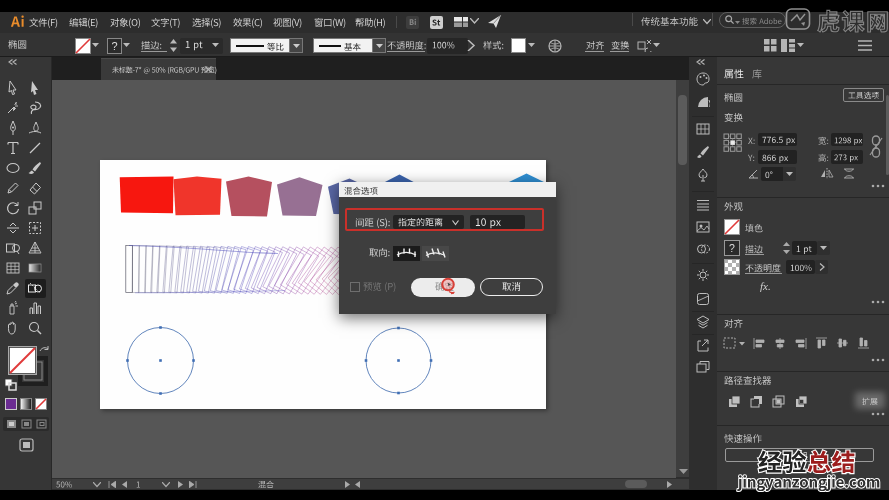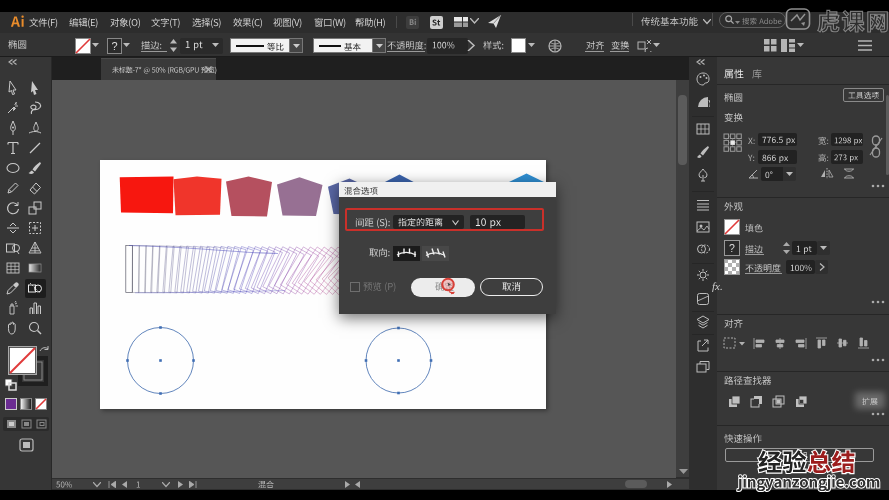--- a/index.html
+++ b/index.html
@@ -690,21 +690,21 @@
   </svg>
 <div style="position:absolute;left:744.5px;top:273px;width:37px;height:1px;background:#999"></div>
 <div style="position:absolute;left:786.0px;top:260.0px;width:29.0px;height:13.5px;background:#222222;border-radius:2px"></div>
 <svg style="position:absolute;left:790.0px;top:261.5px;overflow:visible" width="22" height="12" viewBox="0 0 22 12">
     <path transform="translate(0,9.01)" d="M0.7 0H4.2V-0.6H2.9V-6.2H2.3C2 -6 1.6 -5.9 1 -5.8V-5.3H2.1V-0.6H0.7Z M7.1 0.1C8.3 0.1 9 -1 9 -3.1C9 -5.3 8.3 -6.3 7.1 -6.3C5.9 -6.3 5.1 -5.3 5.1 -3.1C5.1 -1 5.9 0.1 7.1 0.1ZM7.1 -0.5C6.4 -0.5 5.9 -1.3 5.9 -3.1C5.9 -5 6.4 -5.7 7.1 -5.7C7.8 -5.7 8.3 -5 8.3 -3.1C8.3 -1.3 7.8 -0.5 7.1 -0.5Z M11.8 0.1C13 0.1 13.7 -1 13.7 -3.1C13.7 -5.3 13 -6.3 11.8 -6.3C10.6 -6.3 9.9 -5.3 9.9 -3.1C9.9 -1 10.6 0.1 11.8 0.1ZM11.8 -0.5C11.1 -0.5 10.6 -1.3 10.6 -3.1C10.6 -5 11.1 -5.7 11.8 -5.7C12.5 -5.7 13 -5 13 -3.1C13 -1.3 12.5 -0.5 11.8 -0.5Z M15.9 -2.4C16.8 -2.4 17.3 -3.1 17.3 -4.4C17.3 -5.6 16.8 -6.3 15.9 -6.3C15 -6.3 14.5 -5.6 14.5 -4.4C14.5 -3.1 15 -2.4 15.9 -2.4ZM15.9 -2.9C15.4 -2.9 15.1 -3.4 15.1 -4.4C15.1 -5.4 15.4 -5.9 15.9 -5.9C16.4 -5.9 16.7 -5.4 16.7 -4.4C16.7 -3.4 16.4 -2.9 15.9 -2.9ZM16.1 0.1H16.6L20 -6.3H19.5ZM20.2 0.1C21.1 0.1 21.6 -0.6 21.6 -1.9C21.6 -3.1 21.1 -3.8 20.2 -3.8C19.4 -3.8 18.8 -3.1 18.8 -1.9C18.8 -0.6 19.4 0.1 20.2 0.1ZM20.2 -0.4C19.7 -0.4 19.4 -0.9 19.4 -1.9C19.4 -2.9 19.7 -3.3 20.2 -3.3C20.7 -3.3 21.1 -2.9 21.1 -1.9C21.1 -0.9 20.7 -0.4 20.2 -0.4Z" fill="#dcdcdc"></path>
   </svg>
 <div style="position:absolute;left:815.0px;top:260.0px;width:13.0px;height:13.5px;background:#2f2f2f;border-radius:2px"></div>
 <svg style="position:absolute;left:819.0px;top:263.0px;" width="6" height="8" viewBox="0 0 6 8">
     <path d="M1,0.5 L5,4 L1,7.5" stroke="#bbb" stroke-width="1.2" fill="none"></path>
   </svg>
-<div style="position:absolute;left:712px;top:280px;width:20px;height:13px;font:italic 11px 'Liberation Serif',serif;color:#cfcfcf">fx.</div>
+<div style="position:absolute;left:760px;top:280px;width:20px;height:13px;font:italic 11px 'Liberation Serif',serif;color:#cfcfcf">fx.</div>
 <svg style="position:absolute;left:871.0px;top:300.0px;" width="14" height="4" viewBox="0 0 14 4">
     <circle cx="2" cy="2" r="1.3" fill="#aaa"></circle>
     <circle cx="7" cy="2" r="1.3" fill="#aaa"></circle>
     <circle cx="12" cy="2" r="1.3" fill="#aaa"></circle>
   </svg>
 <div style="position:absolute;left:717.0px;top:314.0px;width:172.0px;height:1.0px;background:#262626"></div>
 <svg style="position:absolute;left:724.0px;top:316.9px;overflow:visible" width="19" height="13" viewBox="0 0 19 13">
     <path transform="translate(0,10.07)" d="M4.8 -3.7C5.2 -3.1 5.6 -2.2 5.8 -1.6L6.4 -1.9C6.3 -2.5 5.8 -3.4 5.3 -4ZM0.9 -4.3C1.4 -3.8 2.1 -3.2 2.6 -2.5C2 -1.3 1.3 -0.4 0.4 0.2C0.6 0.3 0.8 0.6 0.9 0.7C1.8 0.1 2.5 -0.8 3.1 -1.9C3.6 -1.4 3.9 -0.9 4.1 -0.5L4.7 -1C4.4 -1.5 4 -2.1 3.5 -2.7C3.9 -3.8 4.2 -5.1 4.4 -6.6L3.9 -6.7L3.8 -6.7H0.7V-6H3.6C3.4 -5 3.2 -4.1 2.9 -3.3C2.4 -3.8 1.9 -4.3 1.4 -4.8ZM7.3 -8V-5.7H4.6V-5H7.3V-0.2C7.3 -0 7.2 0 7 0C6.9 0 6.3 0 5.7 0C5.8 0.2 5.9 0.6 6 0.8C6.8 0.8 7.3 0.7 7.6 0.6C7.9 0.5 8 0.3 8 -0.2V-5H9.1V-5.7H8V-8Z M15.7 -3.2V0.8H16.5V-3.2ZM12 -3.2V-2.1C12 -1.3 11.9 -0.4 10.6 0.2C10.8 0.4 11.1 0.6 11.2 0.8C12.6 -0 12.7 -1.1 12.7 -2.1V-3.2ZM15.9 -6.4C15.5 -5.8 14.9 -5.3 14.3 -4.9C13.5 -5.3 12.9 -5.8 12.5 -6.4ZM13.6 -7.8C13.8 -7.6 14 -7.3 14.1 -7H10.1V-6.4H11.8C12.2 -5.7 12.8 -5.1 13.6 -4.6C12.5 -4.1 11.3 -3.8 9.9 -3.7C10 -3.5 10.2 -3.2 10.3 -3C11.8 -3.3 13.1 -3.6 14.3 -4.2C15.4 -3.6 16.7 -3.3 18.2 -3.1C18.3 -3.3 18.5 -3.6 18.7 -3.8C17.3 -3.9 16 -4.2 15 -4.6C15.7 -5.1 16.3 -5.6 16.7 -6.4H18.4V-7H14.9C14.8 -7.3 14.5 -7.7 14.3 -8Z" fill="#c8c8c8"></path>
   </svg>
 <svg style="position:absolute;left:723.0px;top:336.0px;" width="24" height="14" viewBox="0 0 24 14">

